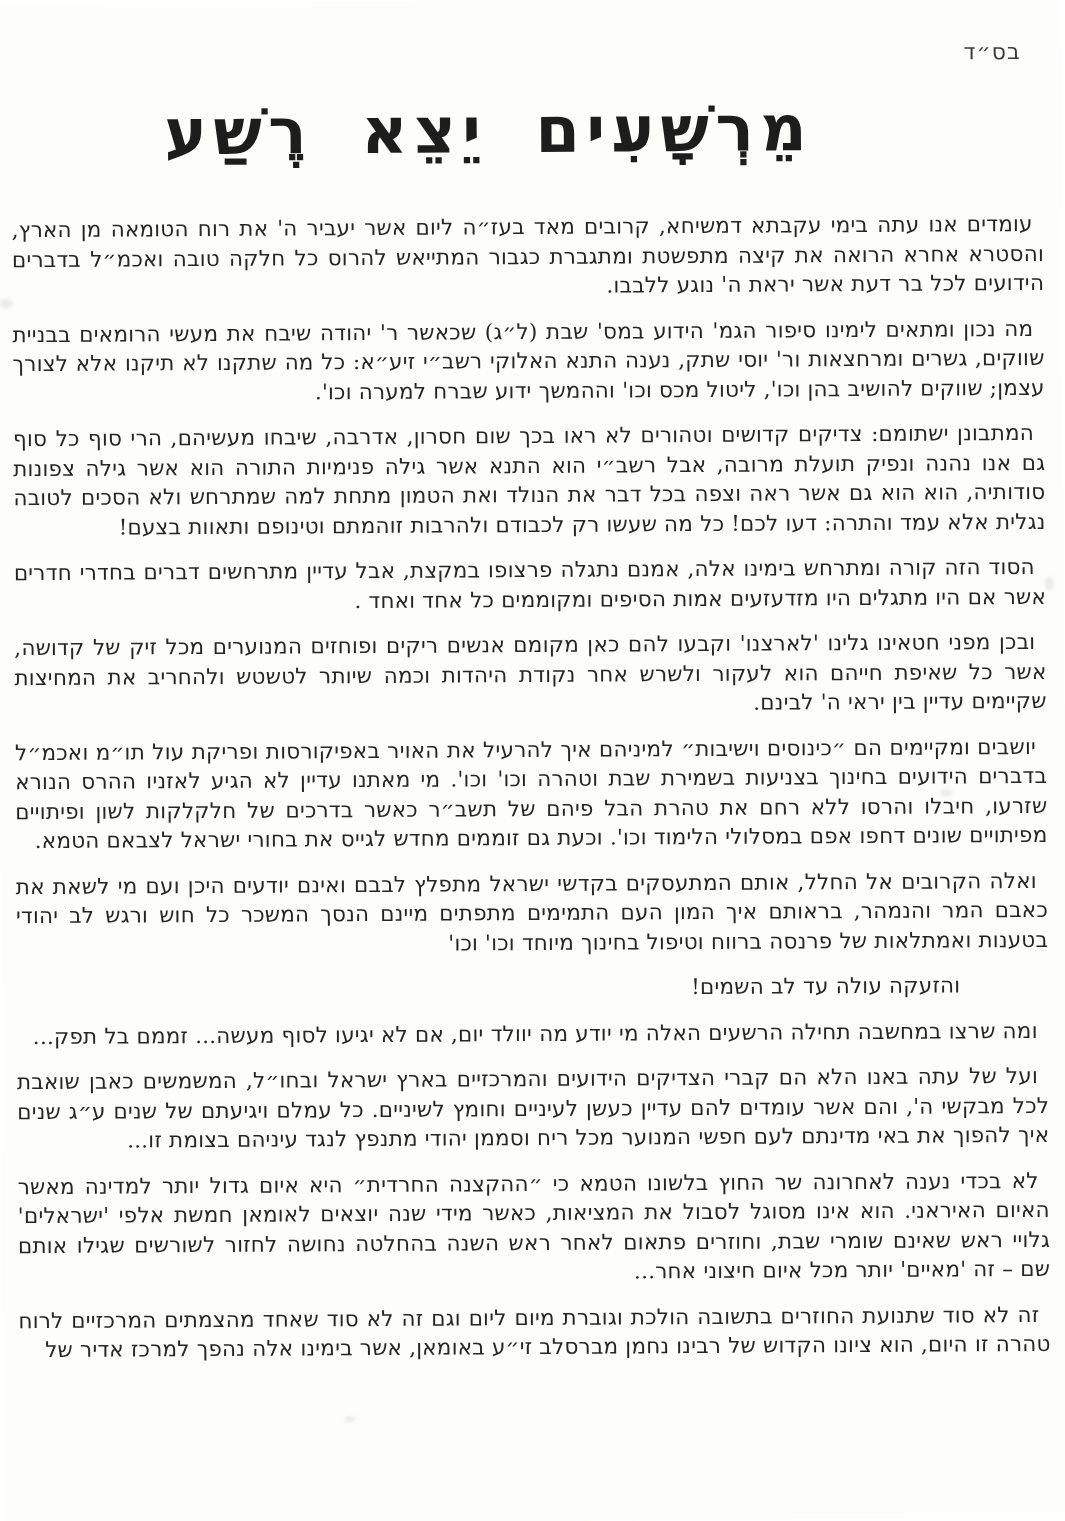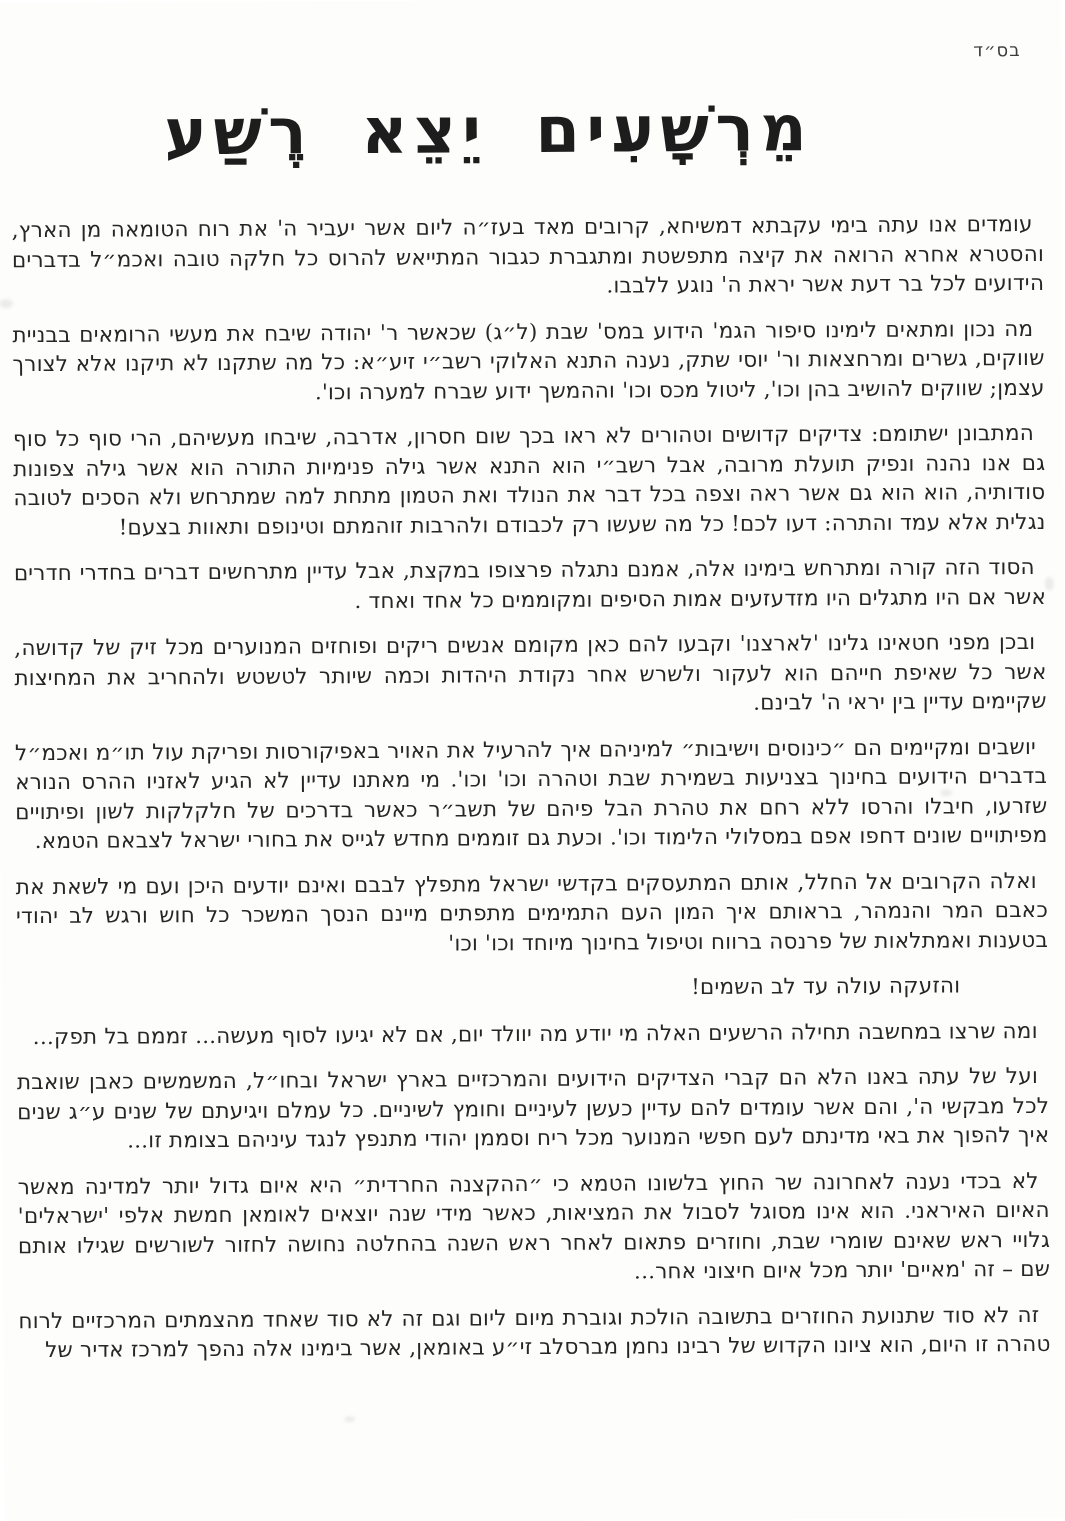--- a/index.html
+++ b/index.html
@@ -18,21 +18,21 @@
     width: 1065px;
     height: 1521px;
     background: #fdfdfc;
     transform: rotate(-0.35deg);
     transform-origin: 50% 50%;
   }
   .besd {
     position: absolute;
     top: 42px;
     right: 40px;
-    font-size: 18px;
+    font-size: 22px;
     color: #3b3b3b;
     direction: rtl;
     letter-spacing: 1px;
   }
   .title {
     position: absolute;
     top: 88px;
     left: 0;
     right: 0;
     margin: 0;

